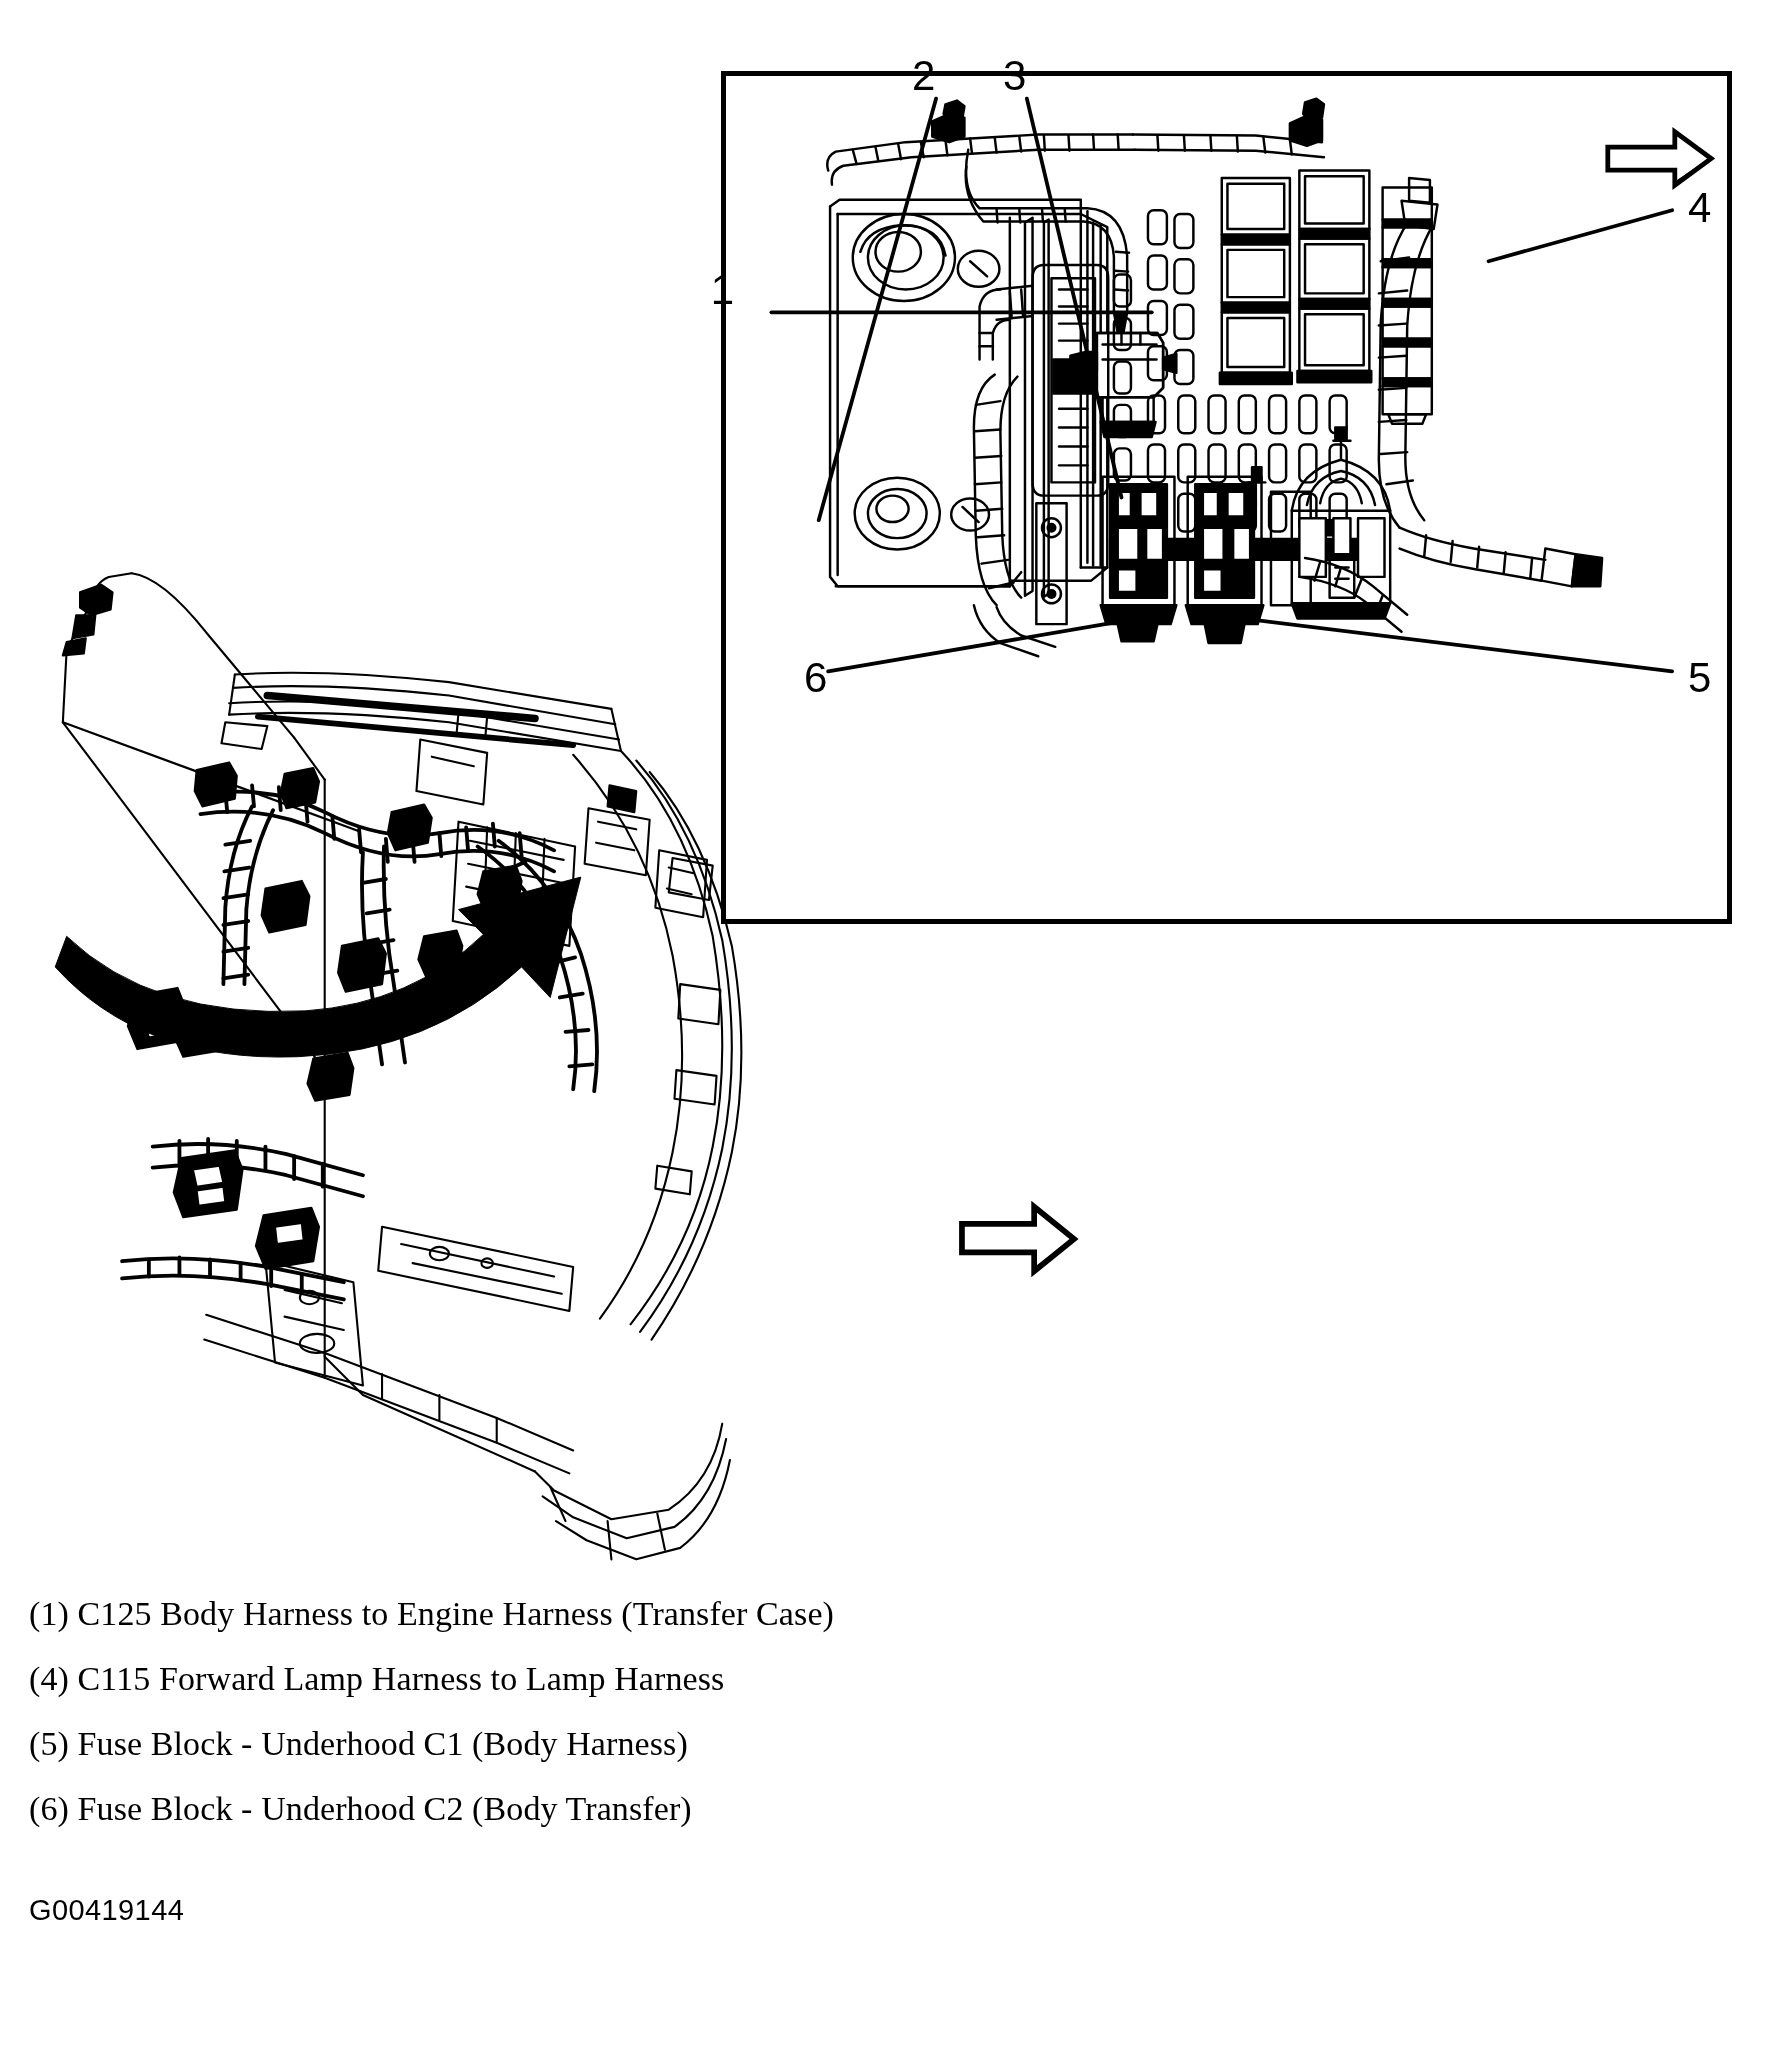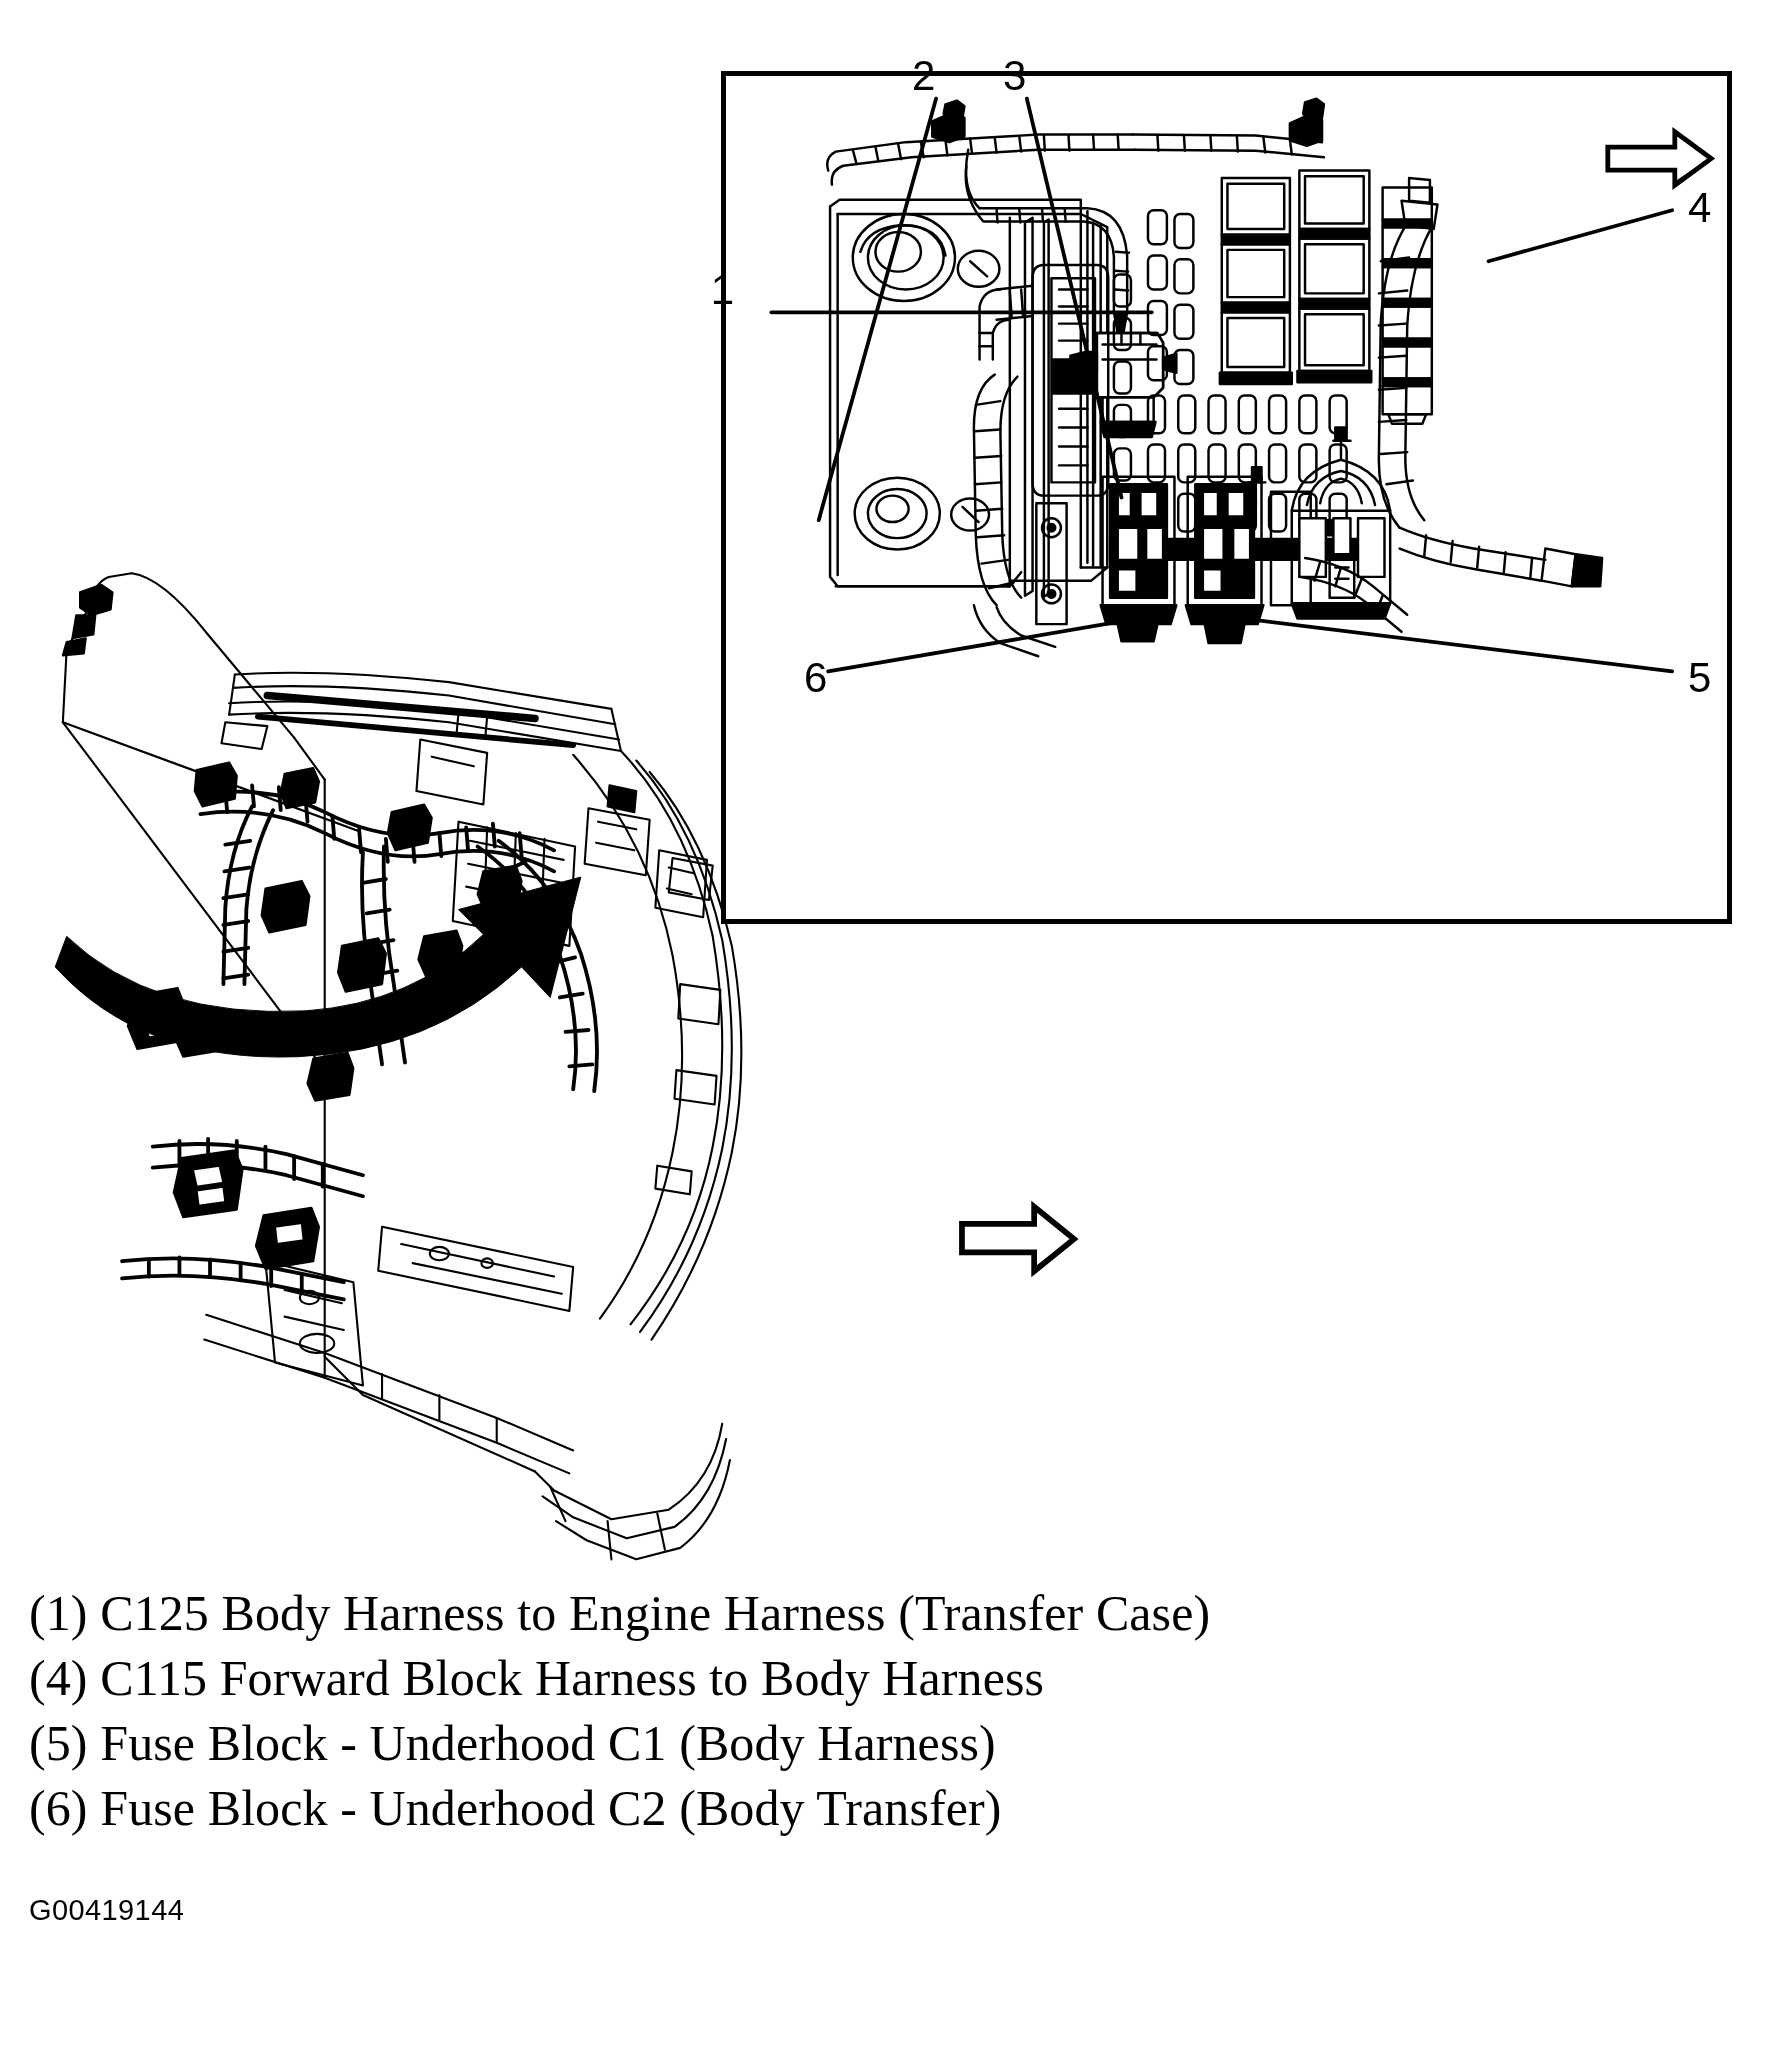--- a/index.html
+++ b/index.html
@@ -58,21 +58,21 @@
   }
 
   
   .legend {
     position: absolute;
     left: 29px;
     top: 1581px;
     width: 1243px;
   }
   .legend-item {
-    font-size: 50px;
+    font-size: 34px;
     line-height: 65px;
     height: 65px;
     white-space: nowrap;
     letter-spacing: 0.1px;
   }
   .legend-num {
     display: inline;
   }
   .legend-text {
     display: inline;
@@ -653,21 +653,21 @@
     <path d="M8 52 L82 52 L82 70 L120 41 L124 40 L82 74 L82 54 L6 54 Z" fill="#000000"></path>
   </svg>
 
   <div class="legend">
     <div class="legend-item">
       <span class="legend-num">(1)</span>
       <span class="legend-text">C125 Body Harness to Engine Harness (Transfer Case)</span>
     </div>
     <div class="legend-item">
       <span class="legend-num">(4)</span>
-      <span class="legend-text">C115 Forward Block Harness to Body Harness</span>
+      <span class="legend-text">C115 Forward Lamp Harness to Lamp Harness</span>
     </div>
     <div class="legend-item">
       <span class="legend-num">(5)</span>
       <span class="legend-text">Fuse Block - Underhood C1 (Body Harness)</span>
     </div>
     <div class="legend-item">
       <span class="legend-num">(6)</span>
       <span class="legend-text">Fuse Block - Underhood C2 (Body Transfer)</span>
     </div>
   </div>

